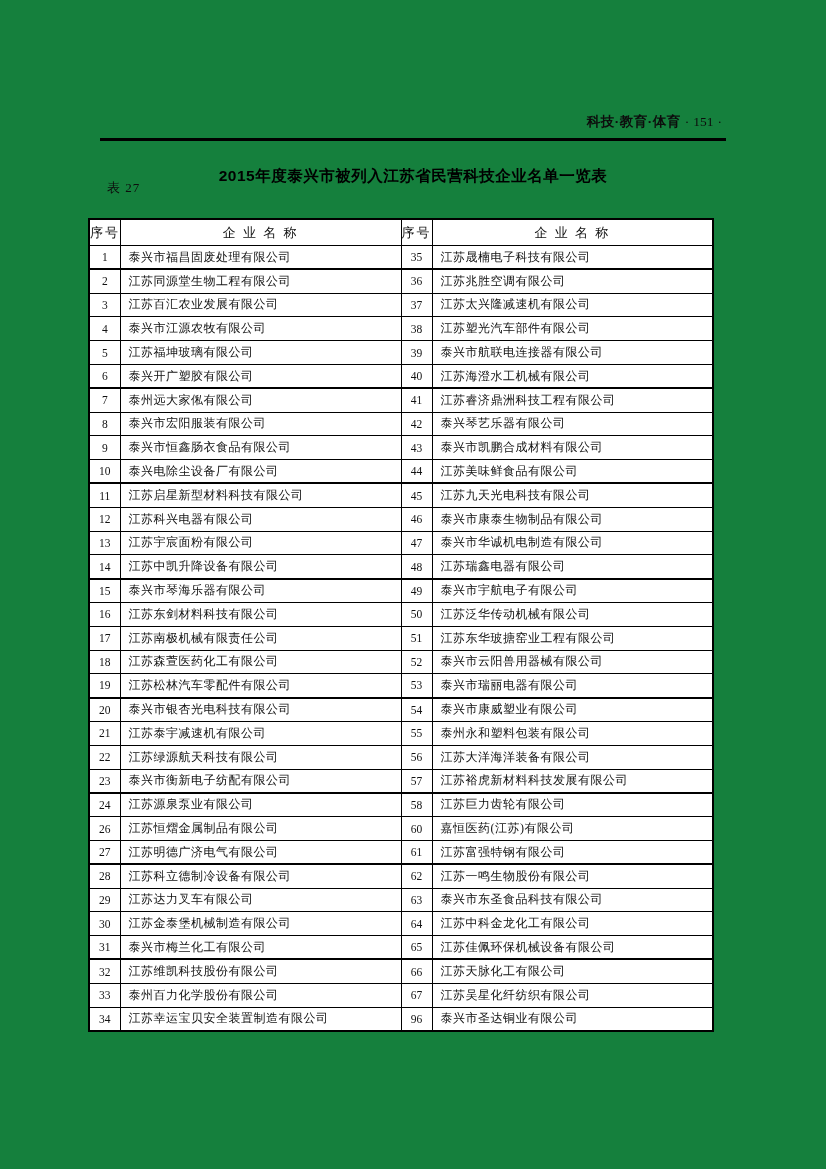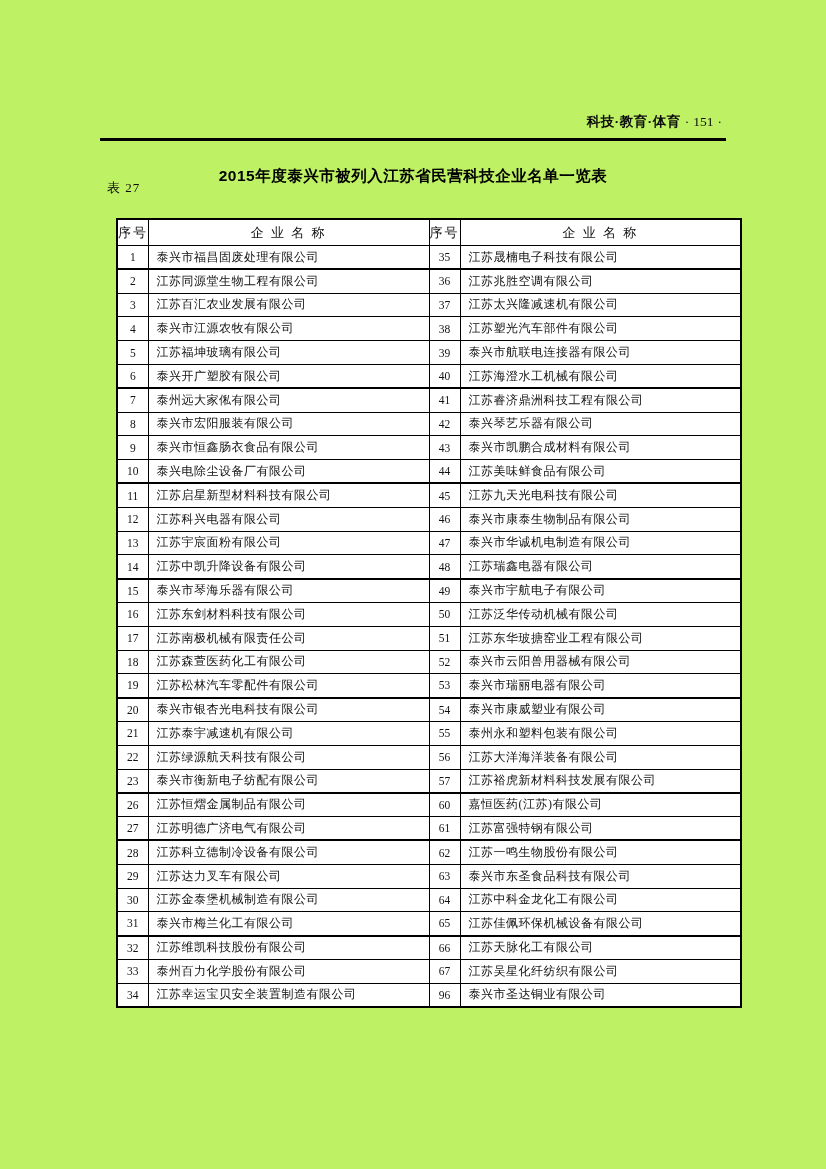--- a/index.html
+++ b/index.html
@@ -4,21 +4,21 @@
 <style>
   html, body {
     margin: 0;
     padding: 0;
     background: #e8e8e8;
   }
   .page {
     position: relative;
     width: 826px;
     height: 1169px;
-    background: #bef264;
+    background: #15803d;
     font-family: "Liberation Serif", serif;
     color: #111111;
     overflow: hidden;
   }
   
   .running-head {
     position: absolute;
     top: 113px;
     right: 100px;
     font-size: 13.5px;
@@ -64,21 +64,21 @@
     top: 179px;
     left: 107px;
     font-size: 13px;
     color: #0d0d0d;
     letter-spacing: 1px;
   }
   
   table.company-table {
     position: absolute;
     top: 218px;
-    left: 116px;
+    left: 88px;
     width: 625px;
     border-collapse: collapse;
     table-layout: fixed;
     border: 2px solid #000000;
     background: #ffffff;
   }
   .company-table col.c-no    { width: 31px; }
   .company-table col.c-name  { width: 281px; }
   .company-table th, .company-table td {
     border: 1px solid #000000;
@@ -270,20 +270,26 @@
           <td class="num">56</td>
           <td class="name">江苏大洋海洋装备有限公司</td>
         </tr>
         <tr class="thick">
           <td class="num">23</td>
           <td class="name">泰兴市衡新电子纺配有限公司</td>
           <td class="num">57</td>
           <td class="name">江苏裕虎新材料科技发展有限公司</td>
         </tr>
         <tr>
+          <td class="num">24</td>
+          <td class="name">江苏源泉泵业有限公司</td>
+          <td class="num">58</td>
+          <td class="name">江苏巨力齿轮有限公司</td>
+        </tr>
+        <tr>
           <td class="num">26</td>
           <td class="name">江苏恒熠金属制品有限公司</td>
           <td class="num">60</td>
           <td class="name">嘉恒医药(江苏)有限公司</td>
         </tr>
         <tr class="thick">
           <td class="num">27</td>
           <td class="name">江苏明德广济电气有限公司</td>
           <td class="num">61</td>
           <td class="name">江苏富强特钢有限公司</td>

